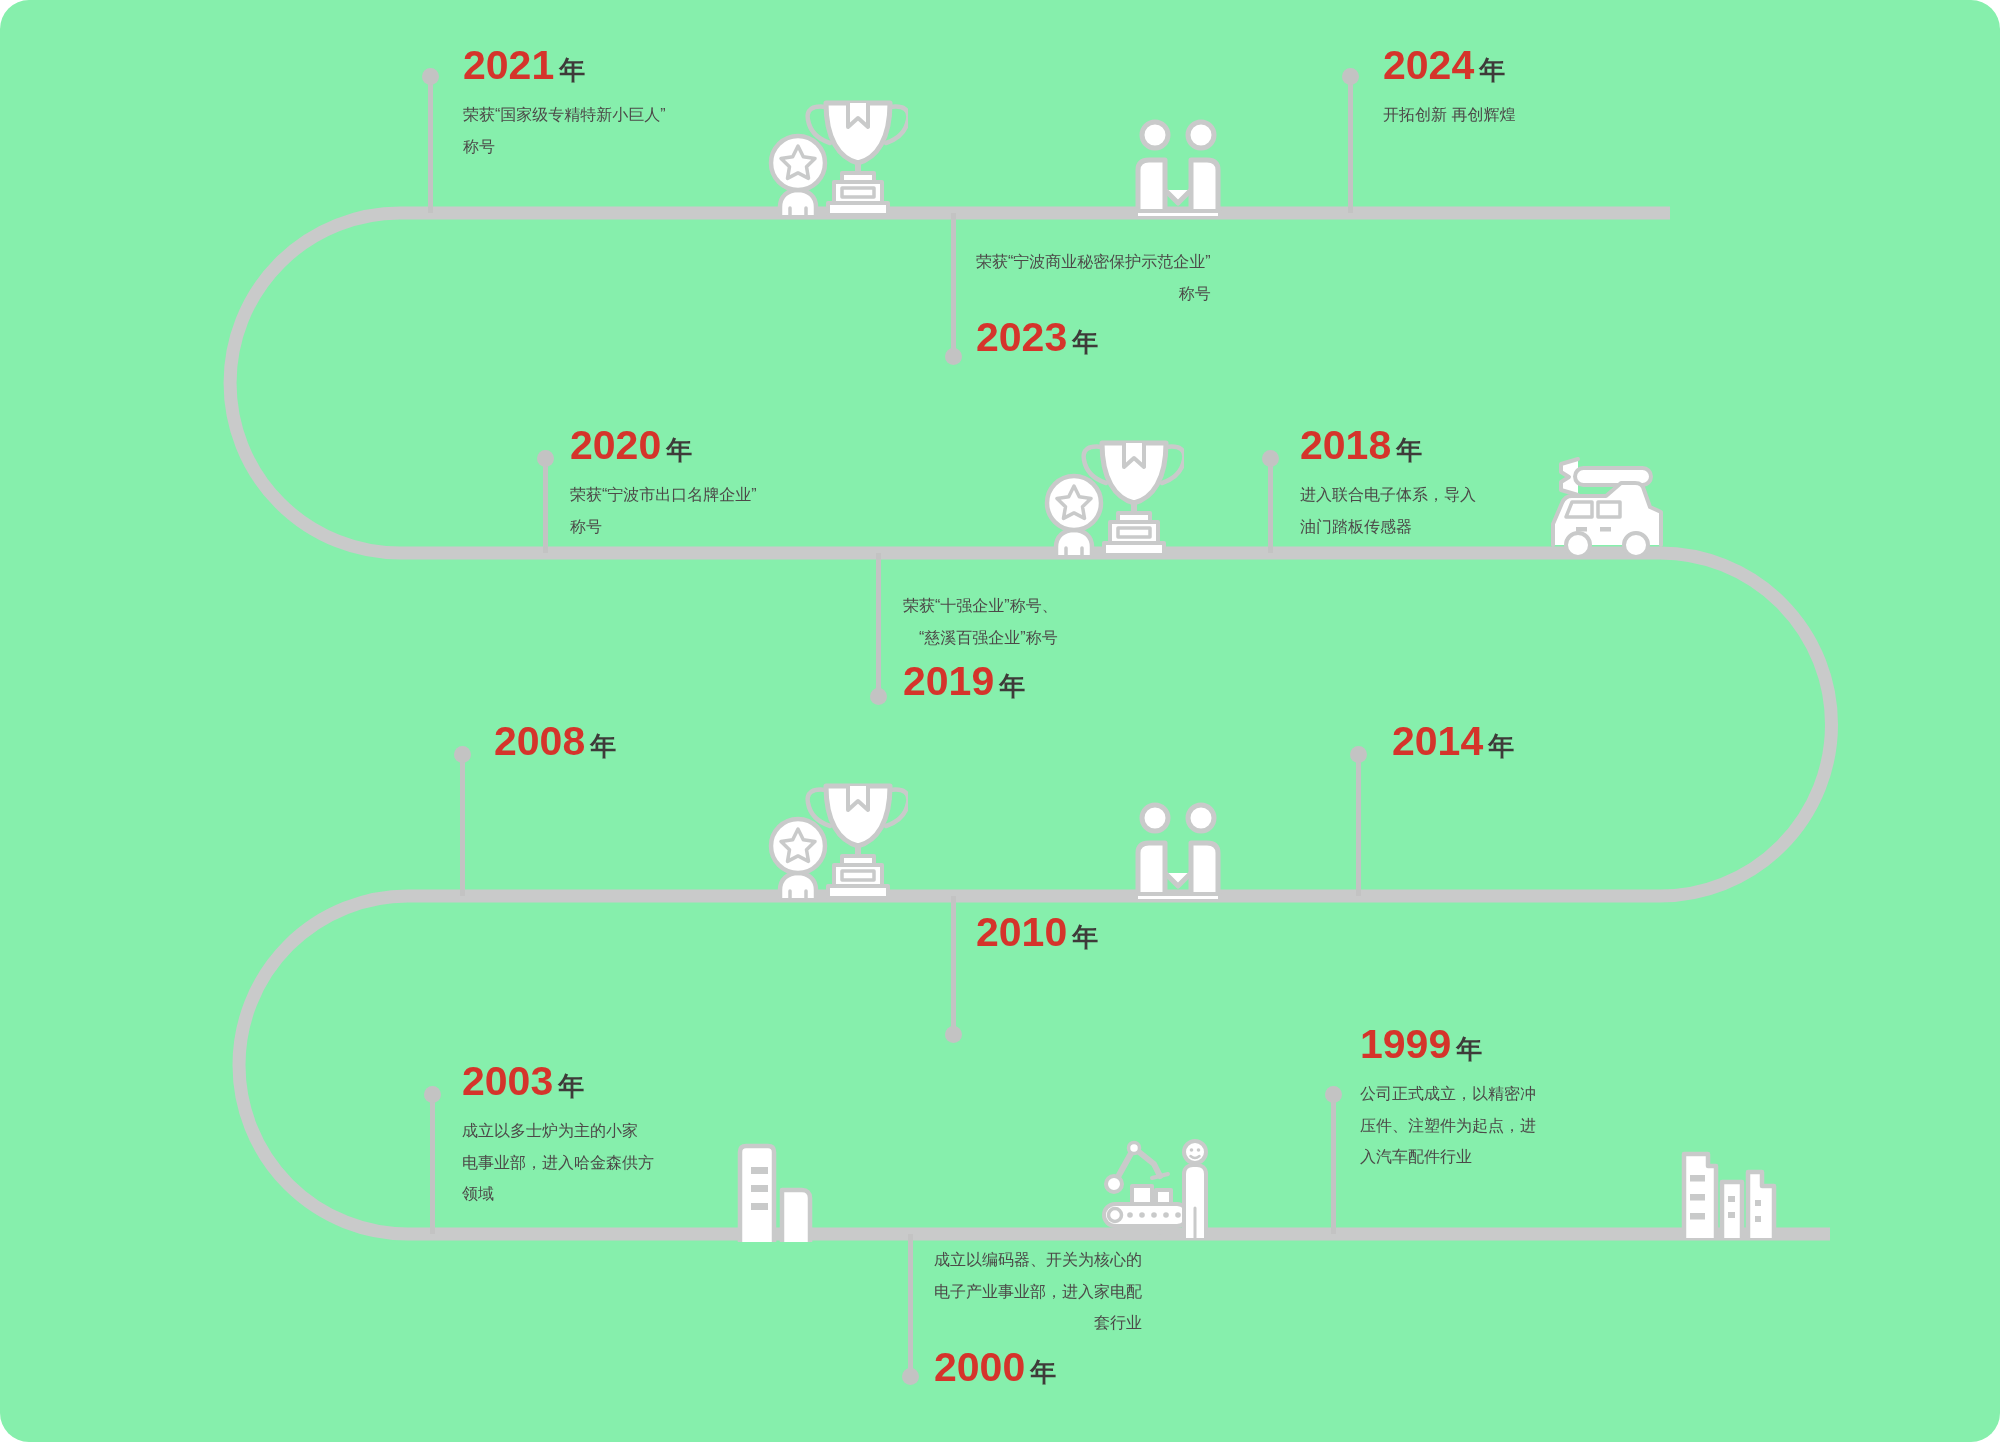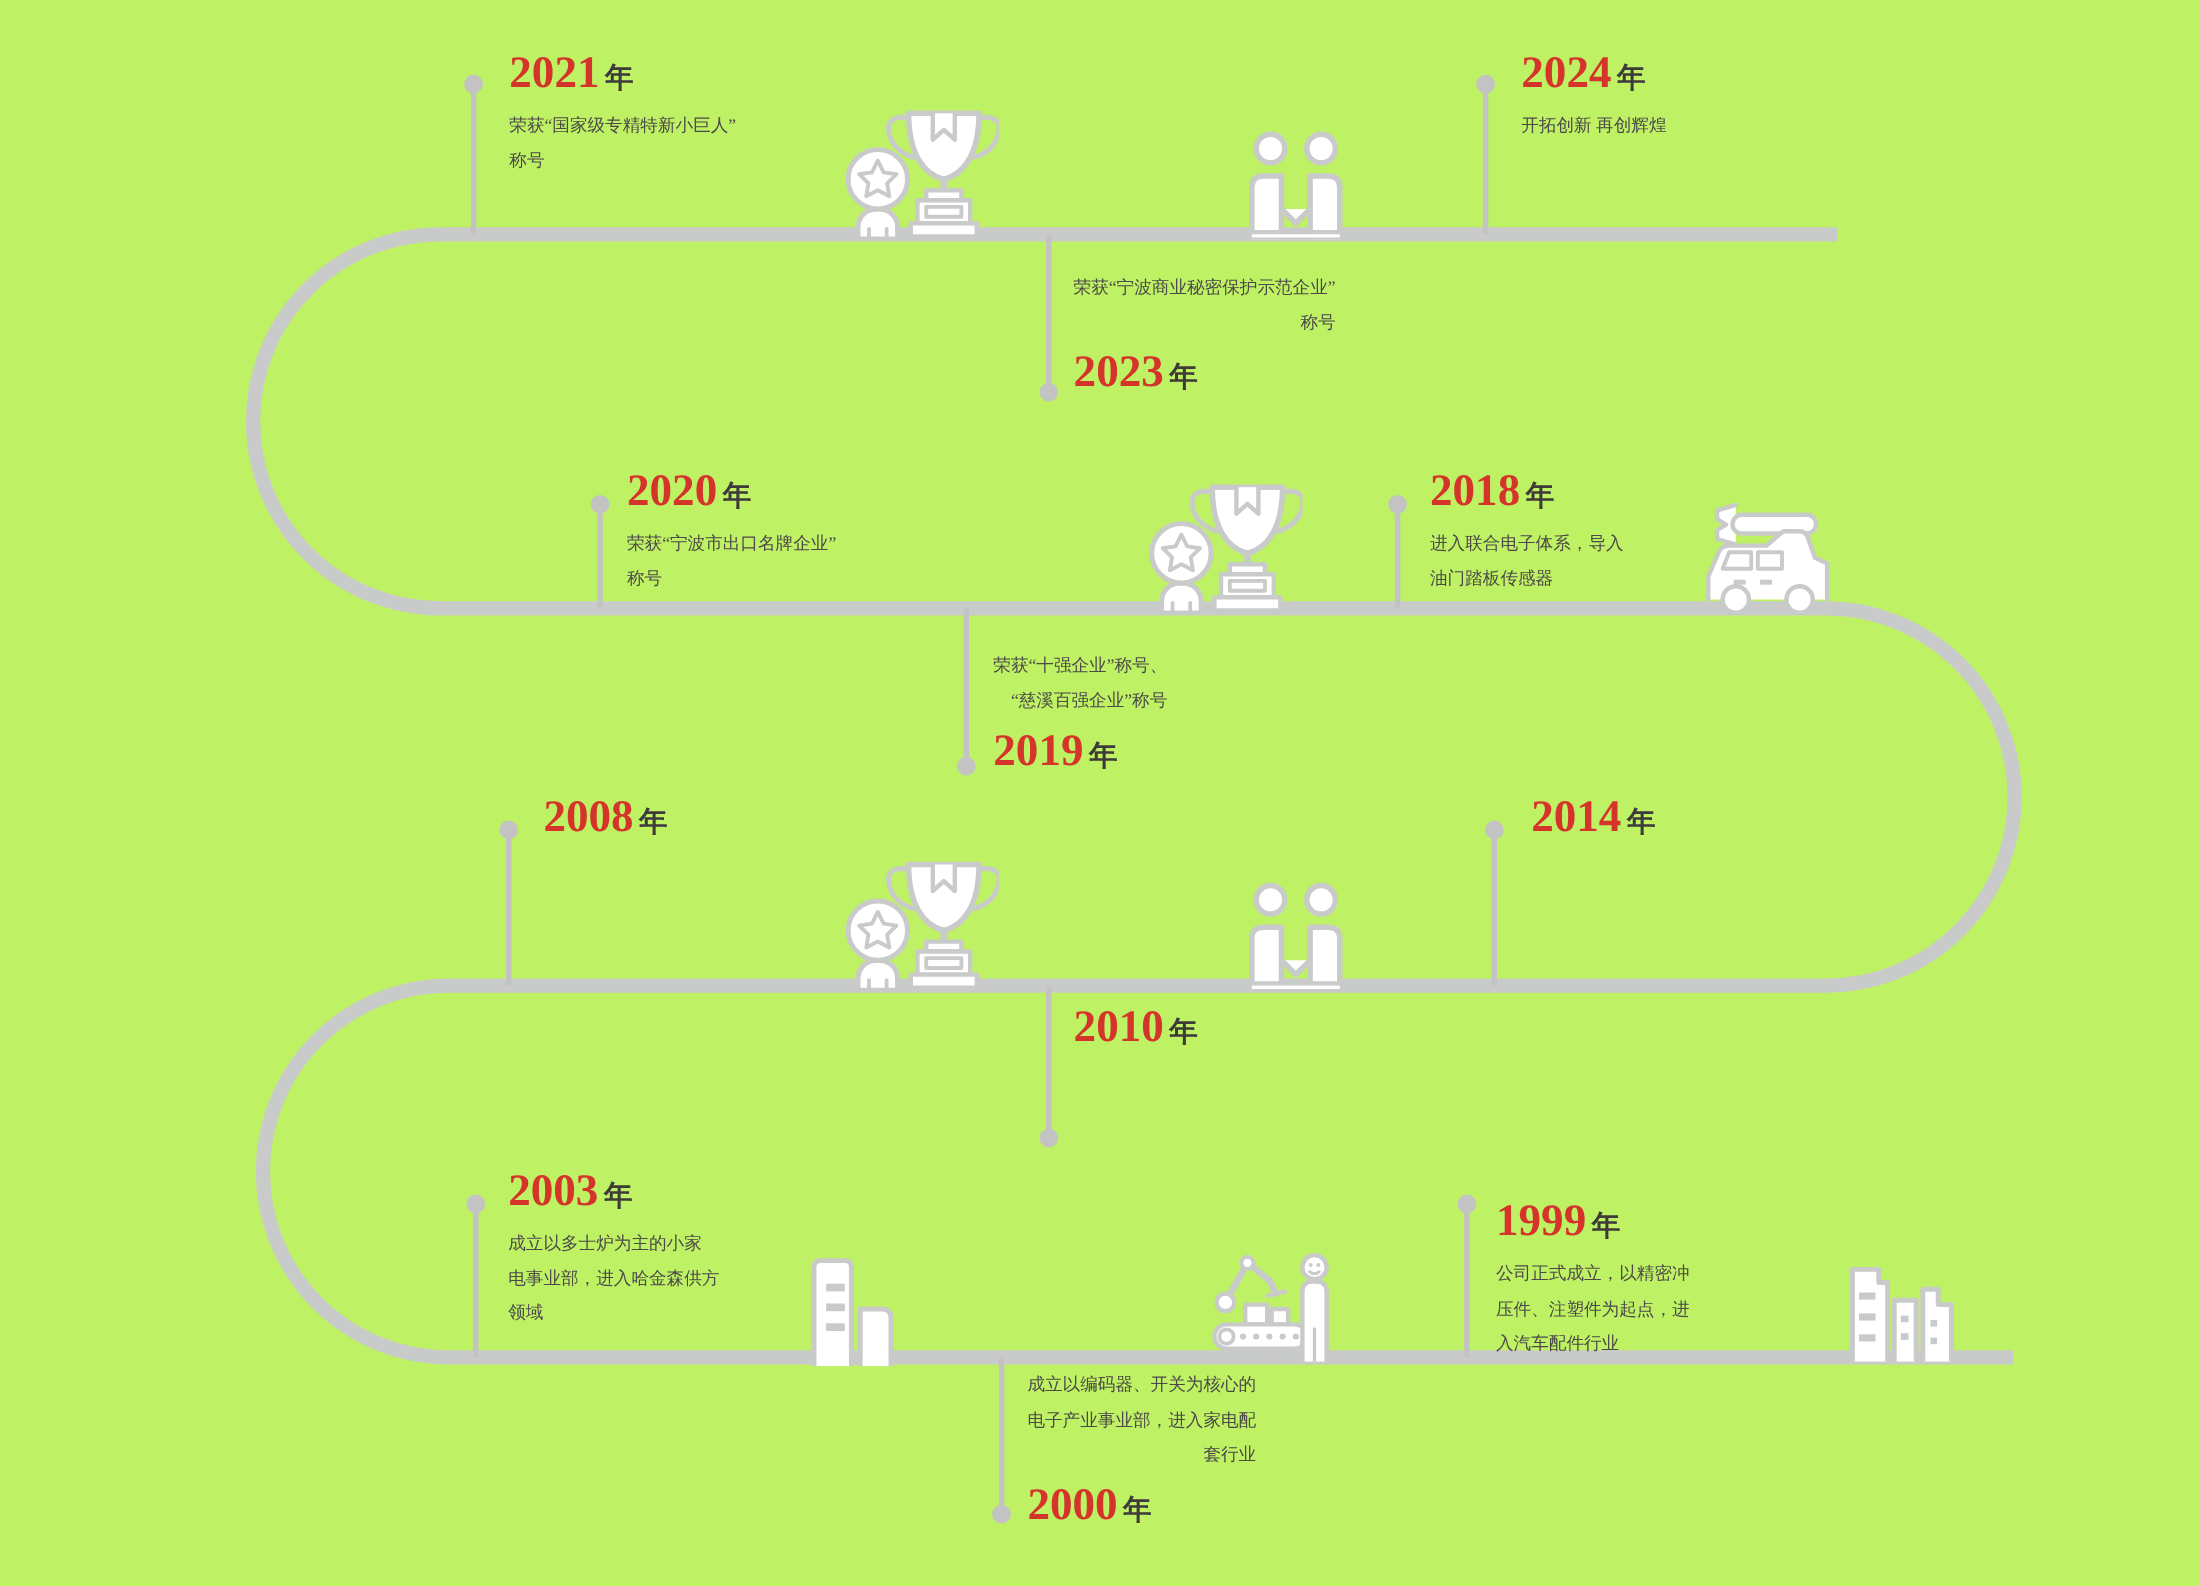--- a/index.html
+++ b/index.html
@@ -4,22 +4,23 @@
 <style>
   :root{
     --accent:#d5342b;
     --path:#c9caca;
     --marker:#c3c3c3;
     --text:#4c4948;
     --suffix:#3e3a39;
   }
   html,body{margin:0;padding:0;background:#fff;}
   .canvas{
-    position:relative;width:2000px;height:1442px;background:#bef264;overflow:hidden;
-    font-family:Liberation Serif, serif;
+    position:relative;width:2000px;height:1442px;background:#86efac;overflow:hidden;
+    font-family:Liberation Sans, sans-serif;
+    border-radius:29px;
   }
   .path-svg{position:absolute;left:0;top:0;width:2000px;height:1442px;z-index:1;}
   .stem{position:absolute;width:5px;background:var(--marker);z-index:2;}
   .dot{position:absolute;width:17px;height:17px;border-radius:50%;background:var(--marker);z-index:3;}
   .icon{position:absolute;z-index:4;}
   .milestone{position:absolute;z-index:5;}
   .year-row{display:flex;align-items:baseline;}
   .year{font-size:41px;font-weight:700;color:var(--accent);line-height:1.15;letter-spacing:0;}
   .suffix{font-size:26px;font-weight:700;color:var(--suffix);margin-left:5px;}
   .desc{margin-top:10px;font-size:16px;line-height:31.5px;color:var(--text);}
@@ -293,21 +294,21 @@
       <span class="year">2003</span>
         <span class="suffix">年</span>
     </div>
     <div class="desc">
       <div class="line">成立以多士炉为主的小家</div>
       <div class="line">电事业部，进入哈金森供方</div>
       <div class="line">领域</div>
     </div>
   </div>
 
-  <div class="milestone above" style="left:1360px;top:1086px">
+  <div class="milestone above" style="left:1360px;top:1021px">
     <div class="year-row">
       <span class="year">1999</span>
         <span class="suffix">年</span>
     </div>
     <div class="desc">
       <div class="line">公司正式成立，以精密冲</div>
       <div class="line">压件、注塑件为起点，进</div>
       <div class="line">入汽车配件行业</div>
     </div>
   </div>

